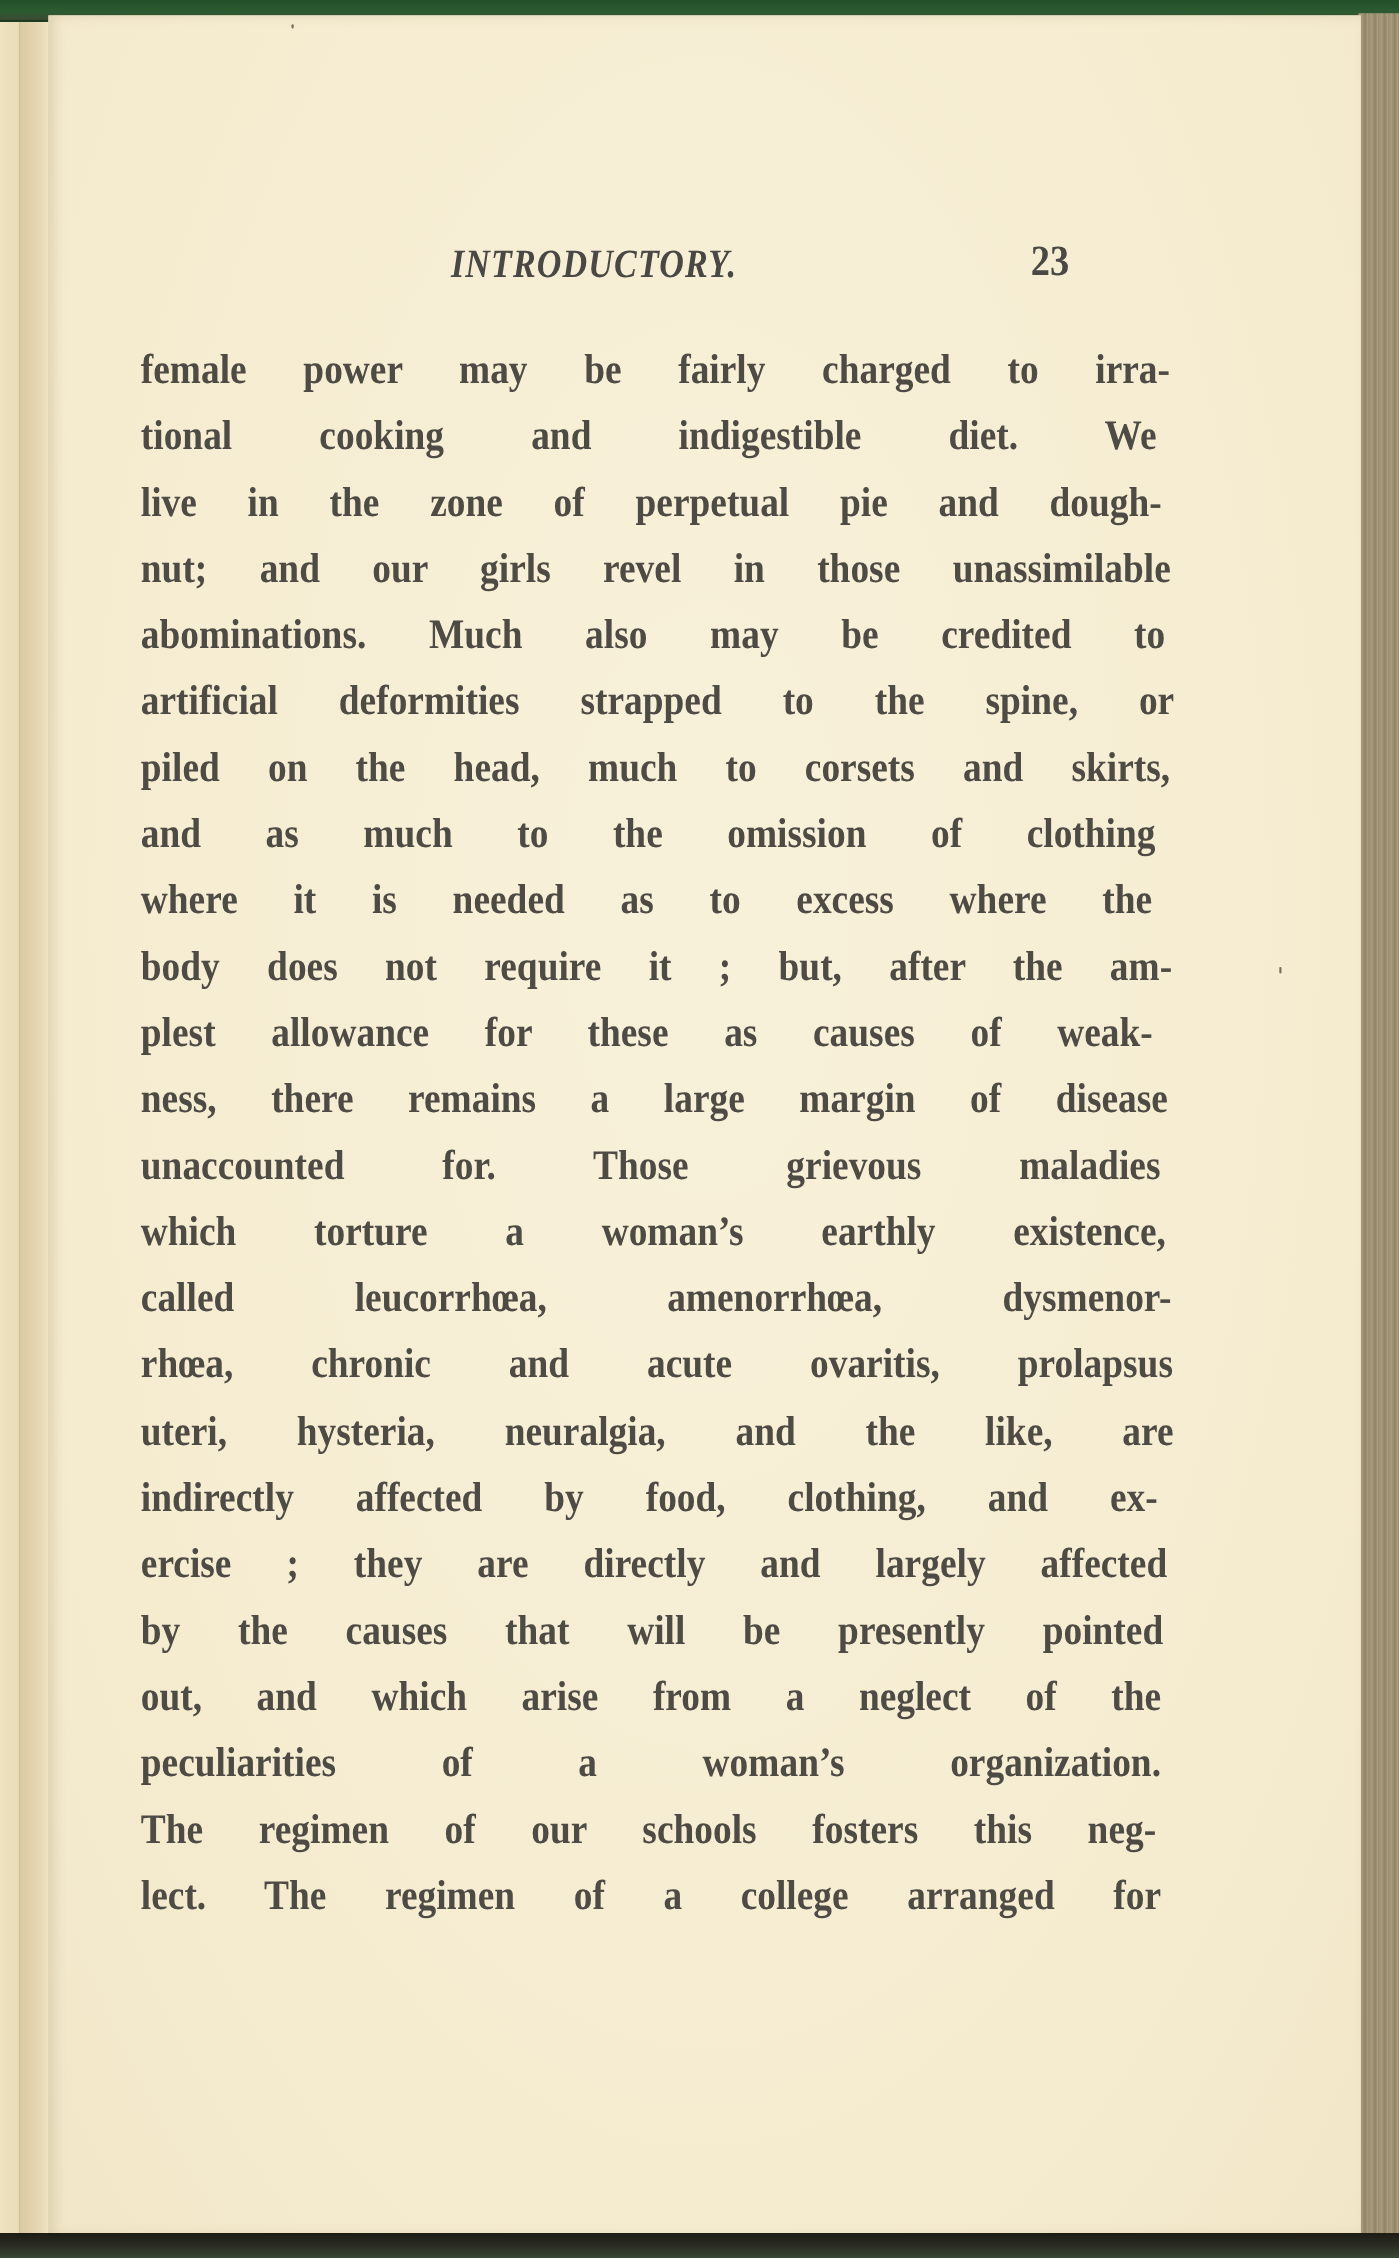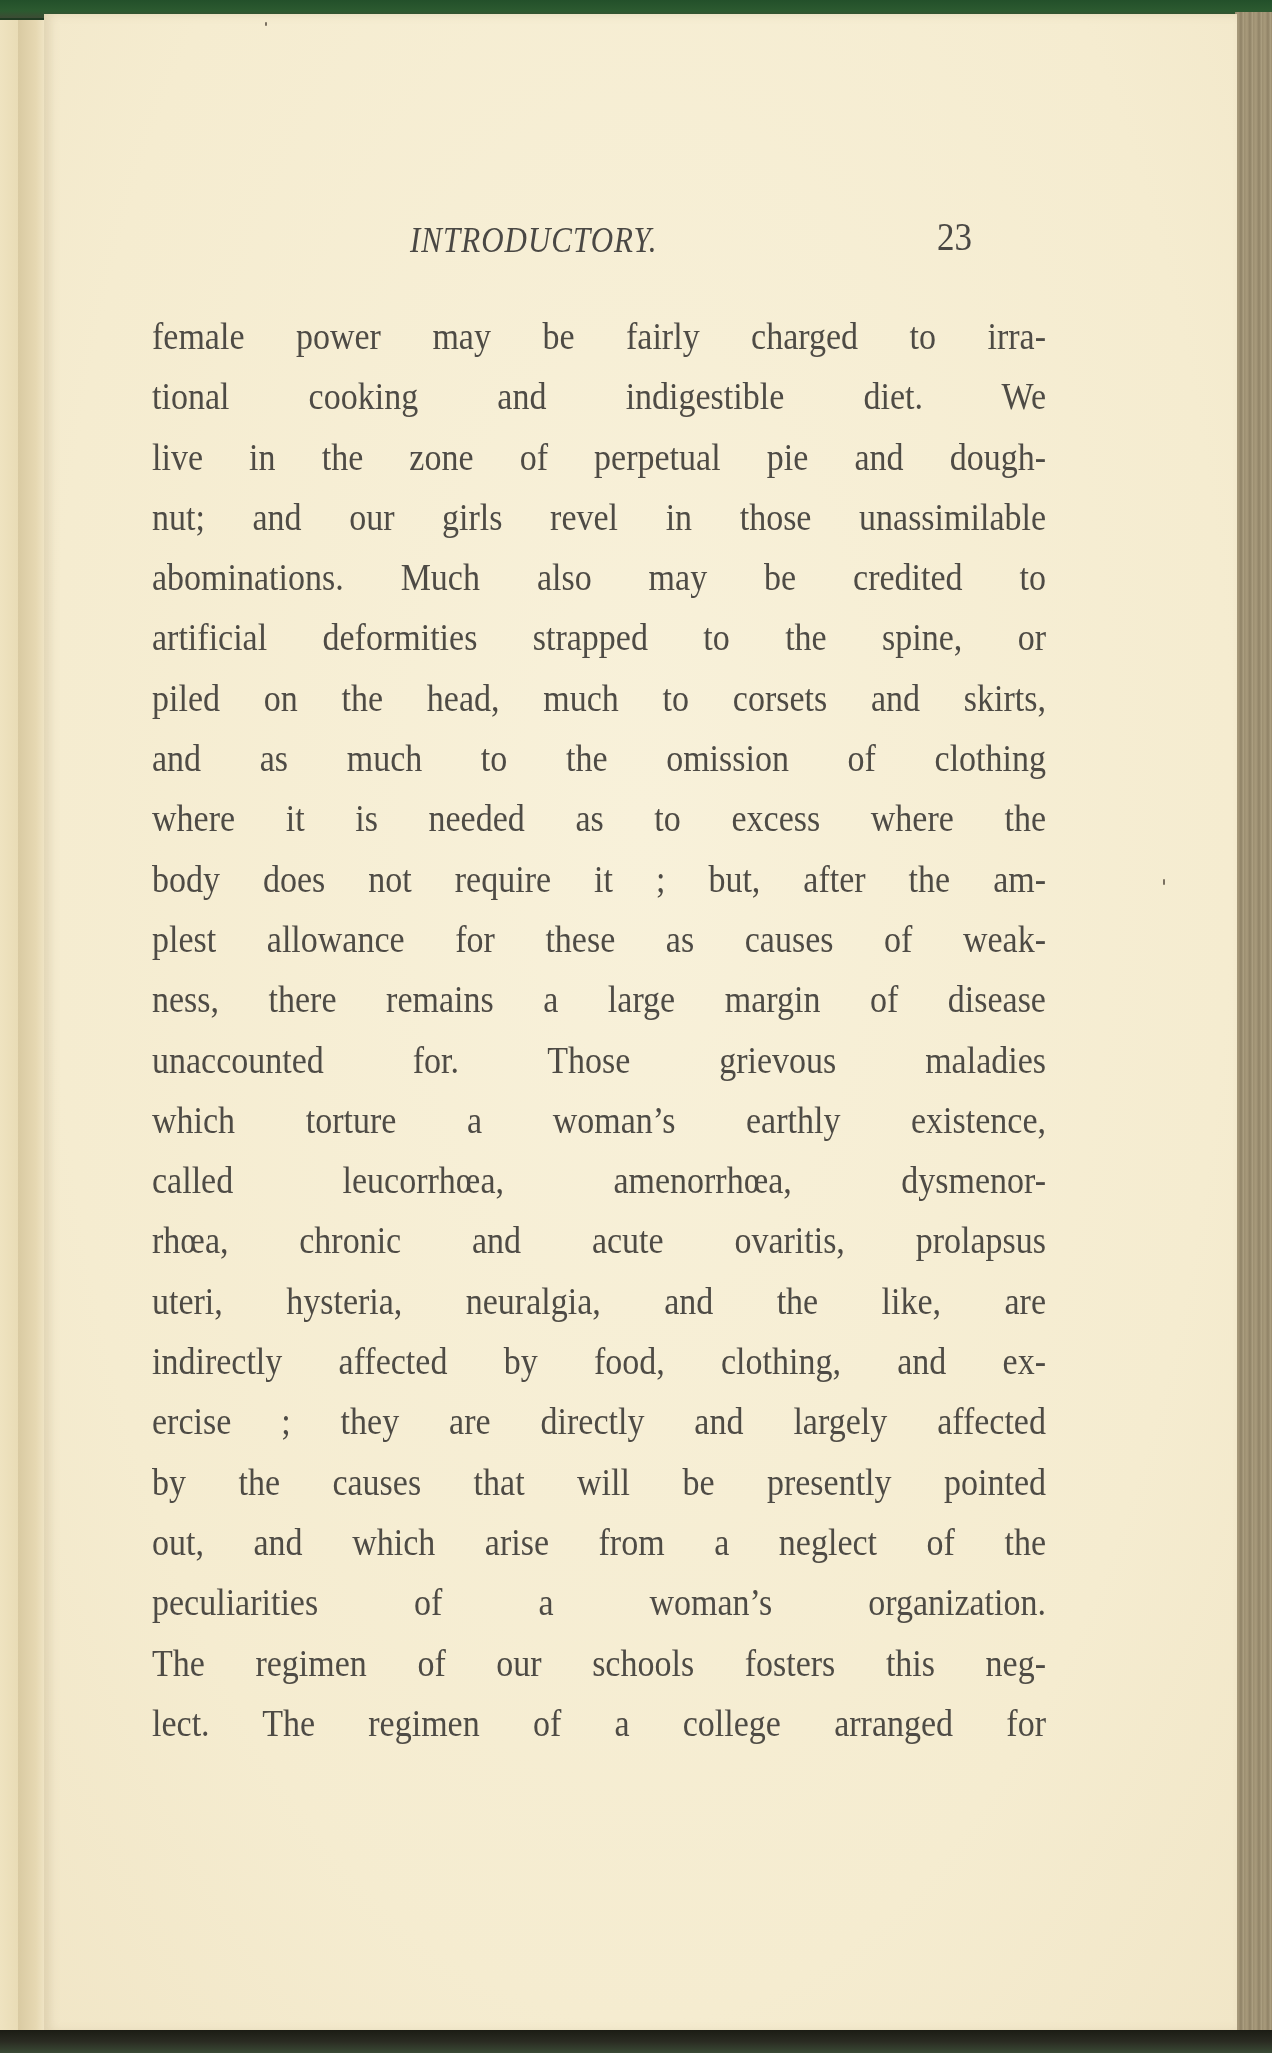--- a/index.html
+++ b/index.html
@@ -48,20 +48,21 @@
       width: 30px; height: 2012px;
       background: linear-gradient(90deg, #d9caa2 0%, #e6d8b2 60%, #f3e9cc 100%);
     }
     .page {
       position: absolute;
       left: 44px; top: 14px;
       width: 1193px; height: 2018px;
       background: #f6eed3;
       background-image: radial-gradient(ellipse at 50% 40%, #f8f1da 0%, #f5ecd0 70%, #f1e6c7 100%);
       box-shadow: inset 6px 0 10px rgba(170,150,110,0.25);
+      font-weight: bold;
     }
     .running-head {
       position: absolute;
       left: 0; top: 205px;
       width: 1193px;
       height: 50px;
     }
     .running-title {
       position: absolute;
       left: 366px; top: 0;
@@ -75,21 +76,21 @@
     .page-number {
       position: absolute;
       left: 893px; top: -4px;
       font-size: 35px;
       color: #4a4844;
       transform: scaleY(1.12);
       transform-origin: left top;
     }
     .body-text {
       position: absolute;
-      left: 108px; top: 293px;
+      left: 84px; top: 293px;
       width: 894px;
     }
     .line {
       display: block;
       height: 60.3px;
       line-height: 60.3px;
       font-size: 34px;
       color: #4e4b45;
       text-align: justify;
       text-align-last: justify;

